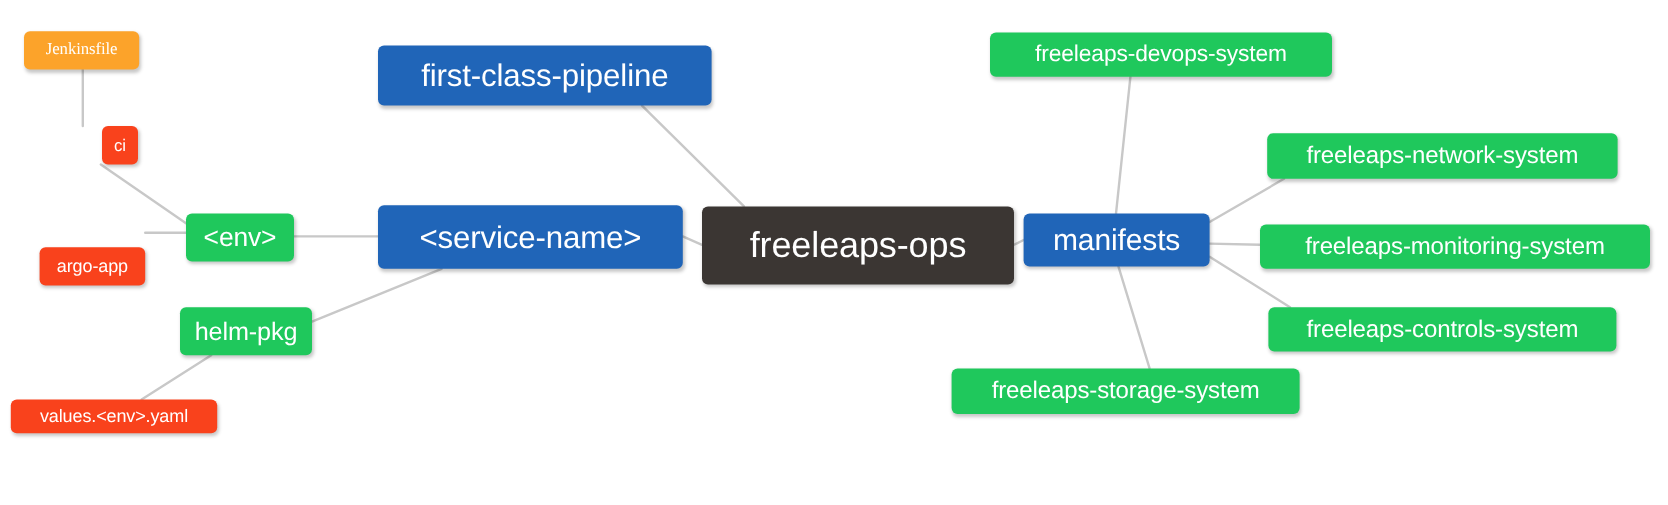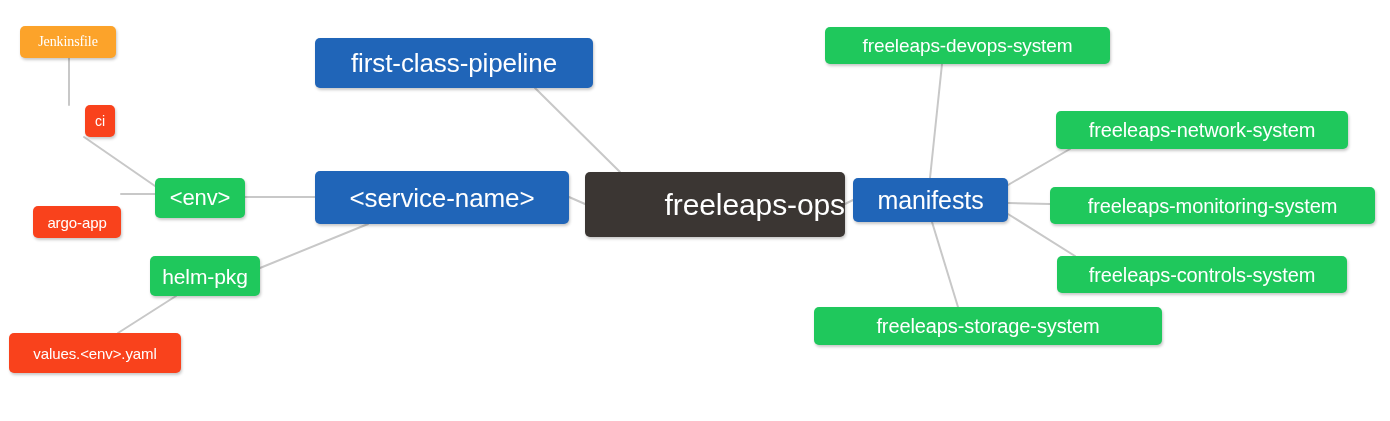--- a/index.html
+++ b/index.html
@@ -65,21 +65,21 @@
       <line x1="155" y1="194" x2="121" y2="194" stroke="#c8c8c8" stroke-width="2" stroke-linecap="round"></line>
       <line x1="69" y1="105" x2="69" y2="58" stroke="#c8c8c8" stroke-width="2" stroke-linecap="round"></line>
       <line x1="176" y1="296" x2="118" y2="333" stroke="#c8c8c8" stroke-width="2" stroke-linecap="round"></line>
       <line x1="930" y1="178" x2="942" y2="64" stroke="#c8c8c8" stroke-width="2" stroke-linecap="round"></line>
       <line x1="1008" y1="185" x2="1070" y2="149" stroke="#c8c8c8" stroke-width="2" stroke-linecap="round"></line>
       <line x1="1008" y1="203" x2="1050" y2="204" stroke="#c8c8c8" stroke-width="2" stroke-linecap="round"></line>
       <line x1="1008" y1="214" x2="1075" y2="256" stroke="#c8c8c8" stroke-width="2" stroke-linecap="round"></line>
       <line x1="932" y1="222" x2="958" y2="307" stroke="#c8c8c8" stroke-width="2" stroke-linecap="round"></line>
     </svg>
   <div id="node-layer">
-      <div class="node fill-root" style="left: 585px; top: 172px; width: 260px; height: 65px; justify-content: flex-end;">
+      <div class="node fill-root" style="left: 585px; top: 172px; width: 260px; height: 65px;">
         <span class="node-label" style="font-size: 30px;">freeleaps-ops</span>
       </div>
       <div class="node fill-blue" style="left: 315px; top: 171px; width: 254px; height: 53px;">
         <span class="node-label" style="font-size: 26px;">&lt;service-name&gt;</span>
       </div>
       <div class="node fill-blue" style="left: 315px; top: 38px; width: 278px; height: 50px;">
         <span class="node-label" style="font-size: 26px;">first-class-pipeline</span>
       </div>
       <div class="node fill-blue" style="left: 853px; top: 178px; width: 155px; height: 44px;">
         <span class="node-label" style="font-size: 25px;">manifests</span>
@@ -92,32 +92,32 @@
       </div>
       <div class="node fill-orange" style="left: 20px; top: 26px; width: 96px; height: 32px; font-family: Liberation Serif, serif;">
         <span class="node-label" style="font-size: 14px;">Jenkinsfile</span>
       </div>
       <div class="node fill-red" style="left: 54px; top: 105px; width: 30px; height: 32px; margin-left: 31px;">
         <span class="node-label" style="font-size: 14px;">ci</span>
       </div>
       <div class="node fill-red" style="left: 33px; top: 178px; width: 88px; height: 32px; margin-top: 28px;">
         <span class="node-label" style="font-size: 15px;">argo-app</span>
       </div>
-      <div class="node fill-red" style="left: 9px; top: 333px; width: 172px; height: 40px;">
+      <div class="node fill-red" style="left: 9px; top: 333px; width: 172px; height: 28px;">
         <span class="node-label" style="font-size: 15px;">values.&lt;env&gt;.yaml</span>
       </div>
       <div class="node fill-green" style="left: 801px; top: 27px; width: 285px; height: 37px; margin-left: 24px;">
         <span class="node-label" style="font-size: 19px;">freeleaps-devops-system</span>
       </div>
       <div class="node fill-green" style="left: 1056px; top: 111px; width: 292px; height: 38px;">
         <span class="node-label" style="font-size: 20px;">freeleaps-network-system</span>
       </div>
       <div class="node fill-green" style="left: 1050px; top: 187px; width: 325px; height: 37px;">
         <span class="node-label" style="font-size: 20px;">freeleaps-monitoring-system</span>
       </div>
       <div class="node fill-green" style="left: 1057px; top: 256px; width: 290px; height: 37px;">
         <span class="node-label" style="font-size: 20px;">freeleaps-controls-system</span>
       </div>
-      <div class="node fill-green" style="left: 814px; top: 307px; width: 348px; height: 38px;">
+      <div class="node fill-green" style="left: 793px; top: 307px; width: 290px; height: 38px;">
         <span class="node-label" style="font-size: 20px;">freeleaps-storage-system</span>
       </div>
     </div>
 </div>
 
 </body></html>

